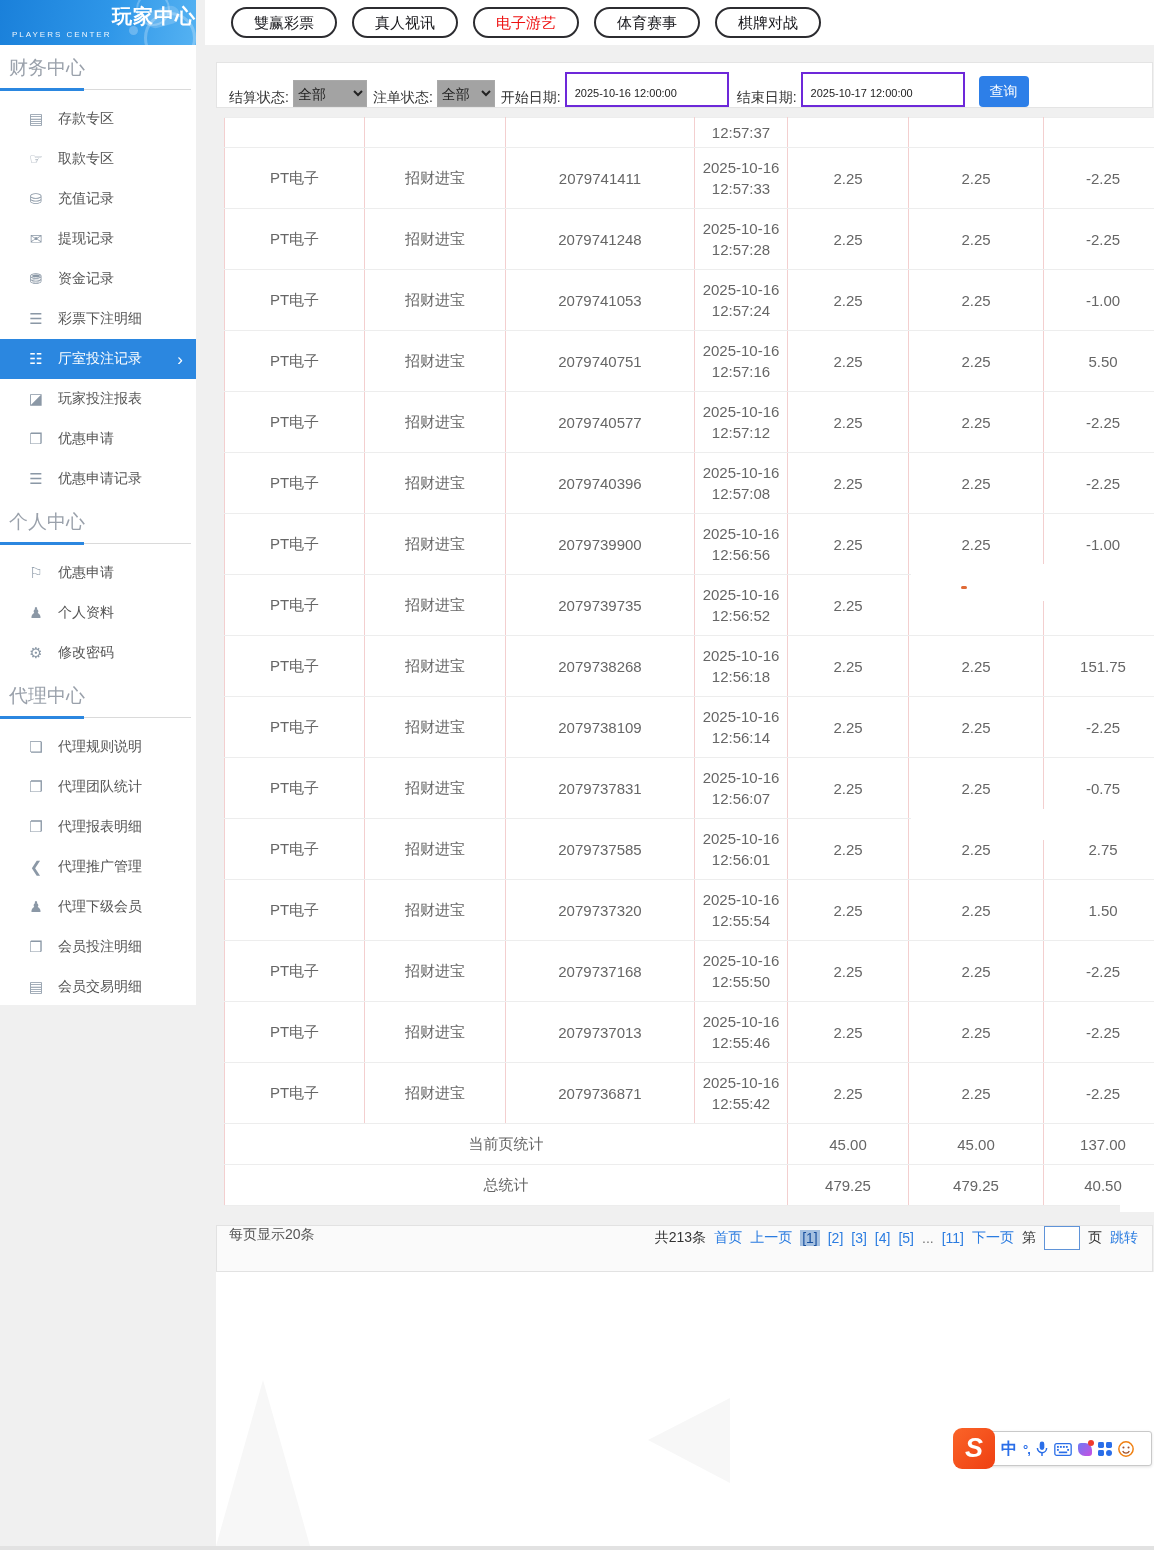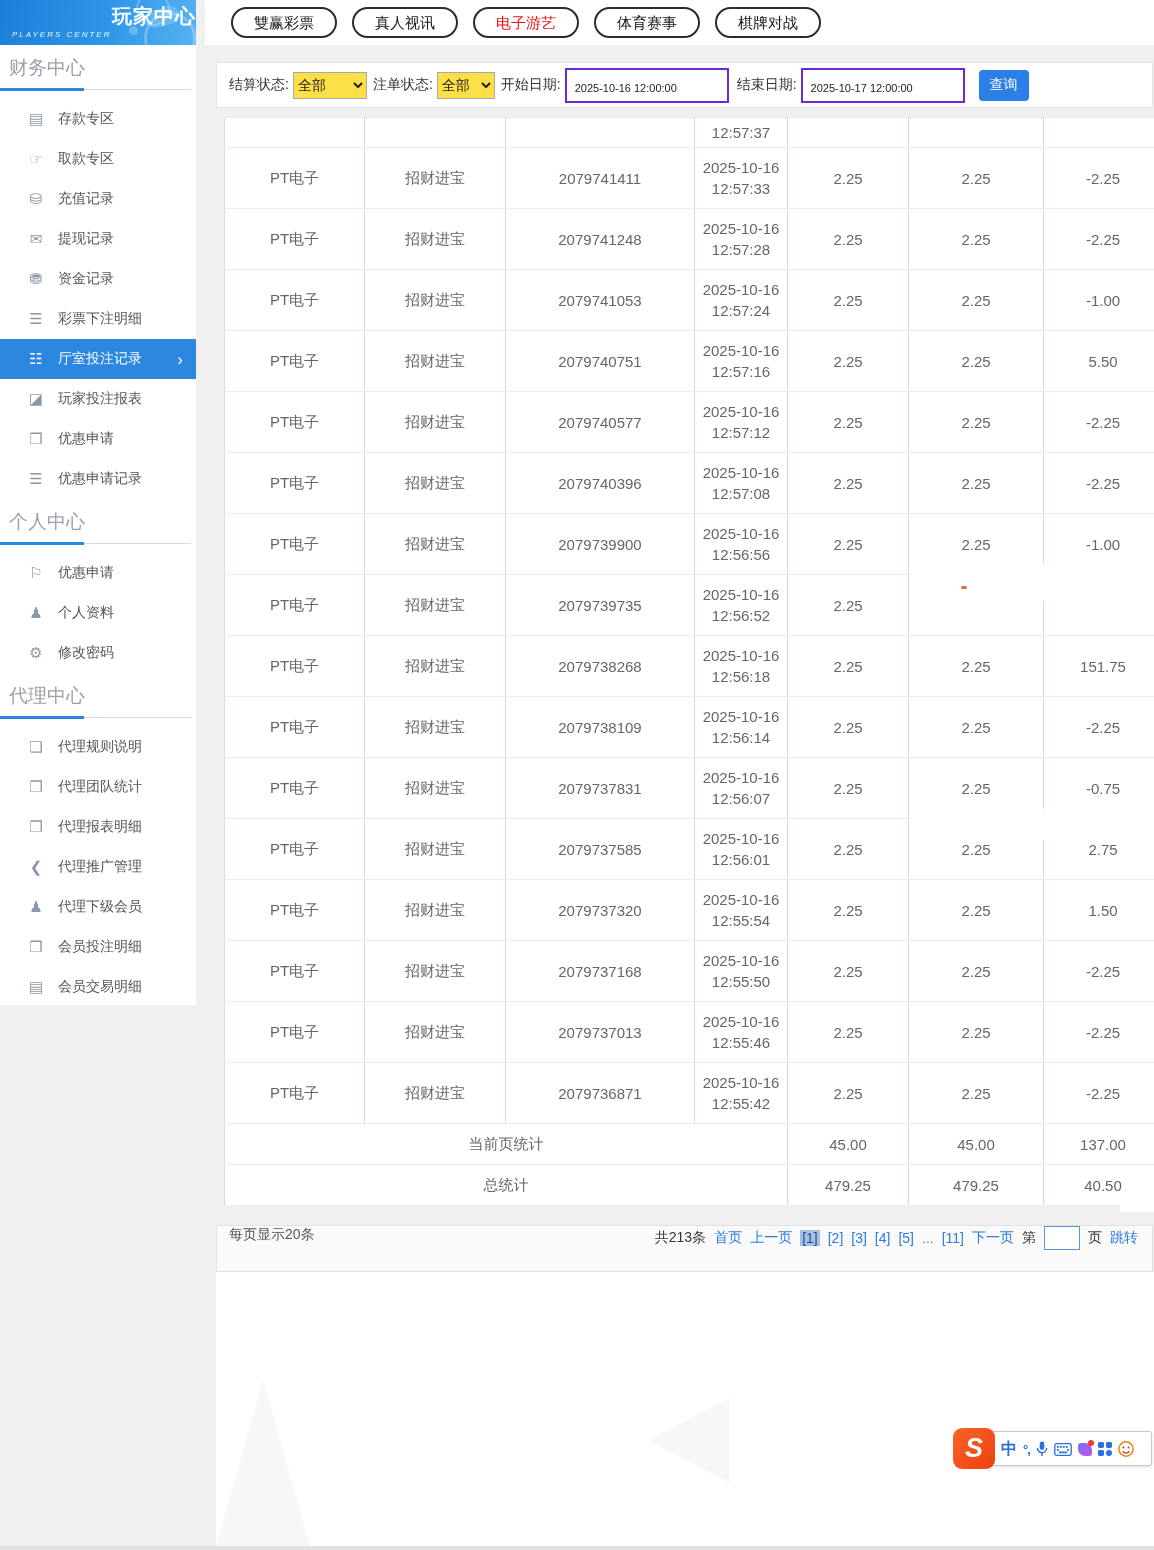--- a/index.html
+++ b/index.html
@@ -3,21 +3,21 @@
 <meta charset="utf-8">
 <style>
   html,body { margin:0; padding:0; }
   body { width:1154px; height:1550px; font-family:"Liberation Sans","DejaVu Sans",sans-serif; }
   .page { position:relative; width:1154px; height:1550px; background:#f0f0f0; overflow:hidden; }
 
   
   .sidebar { position:absolute; left:0; top:0; width:196px; height:1005px; background:#fff; z-index:3; }
   .sidebar-header { position:relative; height:45px; background:linear-gradient(100deg,#1a80da 0%,#2e96e8 55%,#55b2f2 100%); overflow:hidden; }
   .app-title { position:relative; z-index:2; color:#fff; font-size:20px; font-weight:bold; letter-spacing:1px; padding:3px 0 0 11px;text-align:right; }
-  .app-subtitle { position:relative; z-index:2; color:rgba(255,255,255,.92); font-size:8px; letter-spacing:2px; padding-left:12px;font-style:italic; }
+  .app-subtitle { position:relative; z-index:2; color:rgba(255,255,255,.92); font-size:8px; letter-spacing:2px; padding-left:12px; }
   .deco { position:absolute; border:2px solid rgba(255,255,255,.25); border-radius:50%; }
   .dc1 { width:30px; height:30px; right:26px; top:-8px; }
   .dc2 { width:46px; height:46px; right:0px; top:12px; border-width:3px; }
   .dc3 { width:9px; height:9px; right:58px; top:26px; background:rgba(255,255,255,.25); border:none; }
   .dc-pad { position:absolute; right:16px; top:8px; width:34px; height:18px; background:rgba(255,255,255,.18); border:none; border-radius:9px; transform:rotate(-16deg); }
 
   .side-title { font-size:19px; color:#9aa1ab; padding:10px 0 7px 9px; }
   .side-rule { position:relative; height:3px; margin-bottom:8px; }
   .side-rule::after { content:""; position:absolute; left:0; right:5px; top:1px; height:1px; background:#dadada; }
   .side-rule::before { content:""; position:absolute; left:0; top:0; width:84px; height:3px; background:#2b87e0; z-index:1; }
@@ -27,23 +27,23 @@
   .side-arrow { margin-left:auto; margin-right:13px; font-size:17px; line-height:1; }
   .side-item.active { background:#2b87e0; color:#fff; }
   .side-item.active .side-icon { color:#fff; }
 
   
   .tabs-bar { position:absolute; left:205px; top:0; width:949px; height:45px; background:#fff; display:flex; align-items:center; padding-left:26px; box-sizing:border-box; z-index:2; }
   .pill { height:31px; line-height:27px; border:2px solid #2c2c30; border-radius:17px; background:#fff; padding:0 21px; margin-right:15px; font-size:15px; color:#17171b; cursor:pointer; box-sizing:border-box; font-family:inherit; white-space:nowrap; }
   .pill.active { color:#ee1010; }
 
   
-  .filter-card { position:absolute; left:216px; top:62px; width:937px; height:46px; background:#fff; border:1px solid #e4e4e4; box-sizing:border-box; display:flex; align-items:center; padding-left:12px; font-size:14px; color:#333; z-index:2; }
+  .filter-card { position:absolute; left:216px; top:62px; width:937px; height:46px; background:#fff; border:1px solid #e4e4e4; box-sizing:border-box; display:flex; align-items:flex-end; padding-left:12px; font-size:14px; color:#333; z-index:2; }
   .filter-card label { margin-right:4px; white-space:nowrap; }
-  .f-select { height:27px; border:1px solid #a9a9a9; background:#fde047; font-size:14px; color:#222; margin-right:6px; font-family:inherit; }
+  .f-select { height:27px; border:1px solid #a9a9a9; background:#a3a3a3; font-size:14px; color:#222; margin-right:6px; font-family:inherit; }
   #settle-select { width:74px; }
   #order-select { width:58px; }
   .f-input { height:25px; width:148px; border:2px solid #6d28d9; font-size:11px; color:#222; padding:6px 4px 0 8px; margin-right:8px; font-family:inherit; }
   .search-btn { height:31px; width:50px; background:#2d7fe8; color:#fff; border:none; border-radius:4px; font-size:14px; cursor:pointer; margin-left:6px; font-family:inherit; }
 
   
   .table-card { position:absolute; left:224px; top:117px; width:938px; background:#fff; z-index:2; }
   table.bet-table { border-collapse:collapse; table-layout:fixed; width:938px; }
   .bet-table td { border:1px solid; border-color:#ededed #f3cfcf; text-align:center; font-size:15px; color:#666; padding:0; overflow:hidden; }
   .r-partial td { height:29px; }

